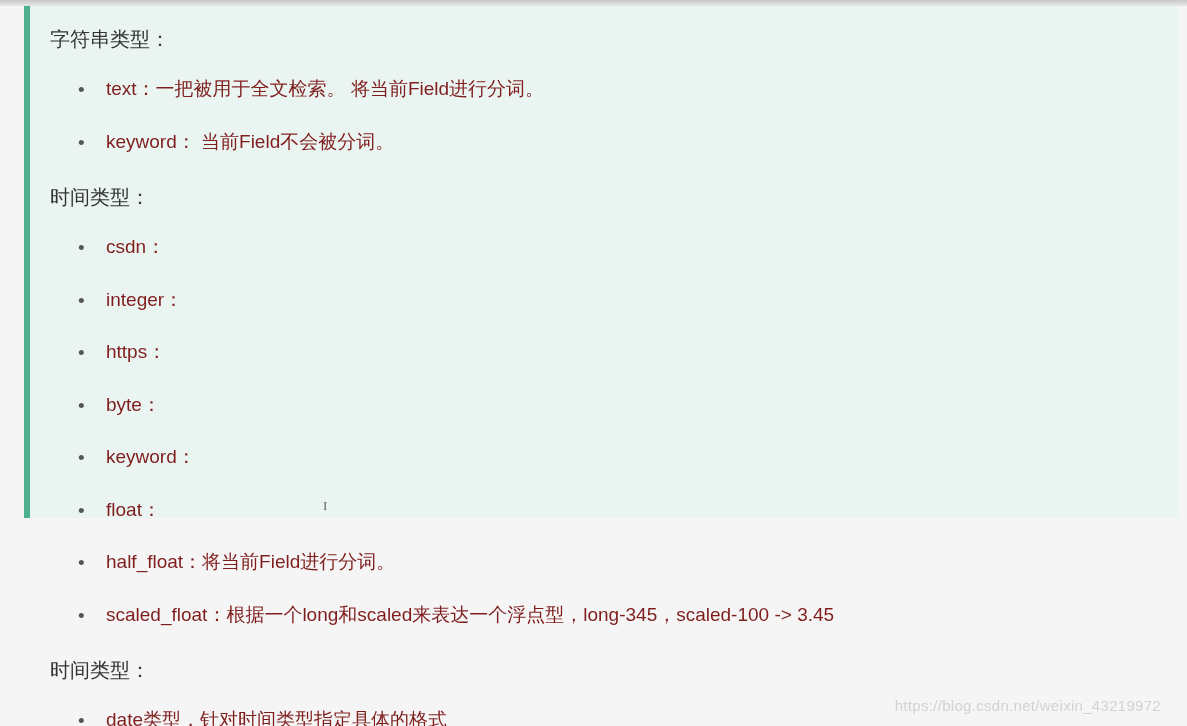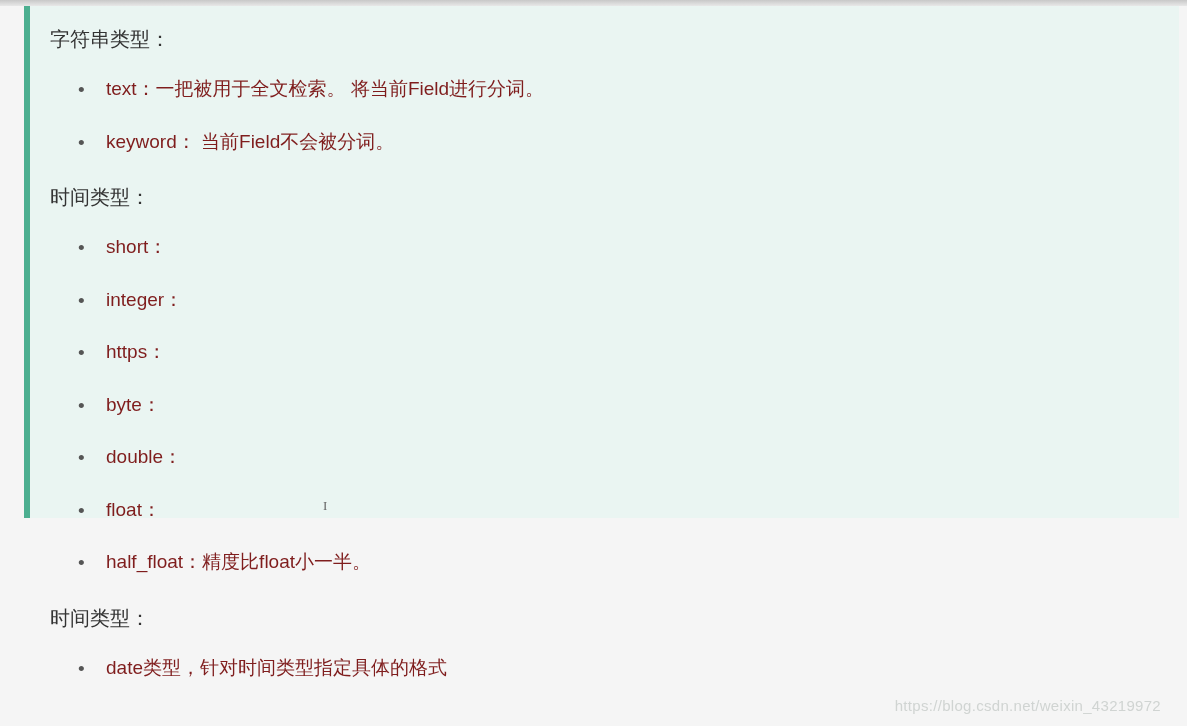--- a/index.html
+++ b/index.html
@@ -81,27 +81,28 @@
 <div class="content-wrapper">
 
   <div class="section-heading">字符串类型：</div>
   <ul class="bullet-list">
     <li>text：一把被用于全文检索。 将当前Field进行分词。</li>
     <li>keyword： 当前Field不会被分词。</li>
   </ul>
 
   <div class="section-heading">时间类型：</div>
   <ul class="bullet-list">
-    <li>short：</li>
+    <li>csdn：</li>
     <li>integer：</li>
     <li>https：</li>
     <li>byte：</li>
-    <li>double：</li>
+    <li>keyword：</li>
     <li>float：</li>
-    <li>half_float：精度比float小一半。</li>
+    <li>half_float：将当前Field进行分词。</li>
+    <li>scaled_float：根据一个long和scaled来表达一个浮点型，long-345，scaled-100 -&gt; 3.45</li>
   </ul>
 
   <div class="section-heading">时间类型：</div>
   <ul class="bullet-list">
     <li>date类型，针对时间类型指定具体的格式</li>
   </ul>
 
   <div class="cursor-mark">I</div>
 </div>
 

